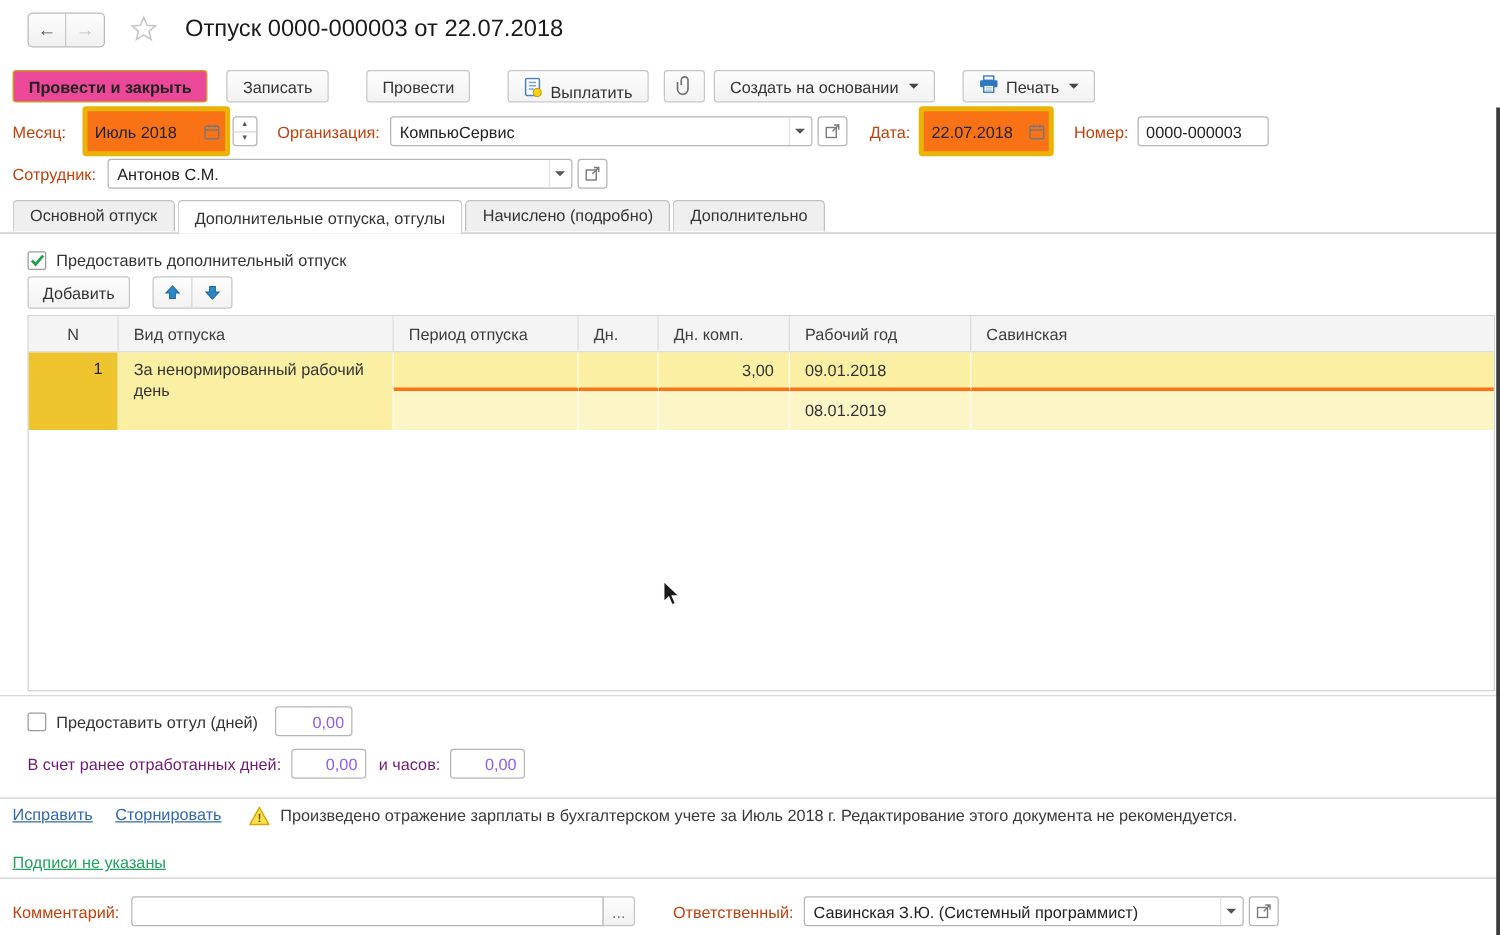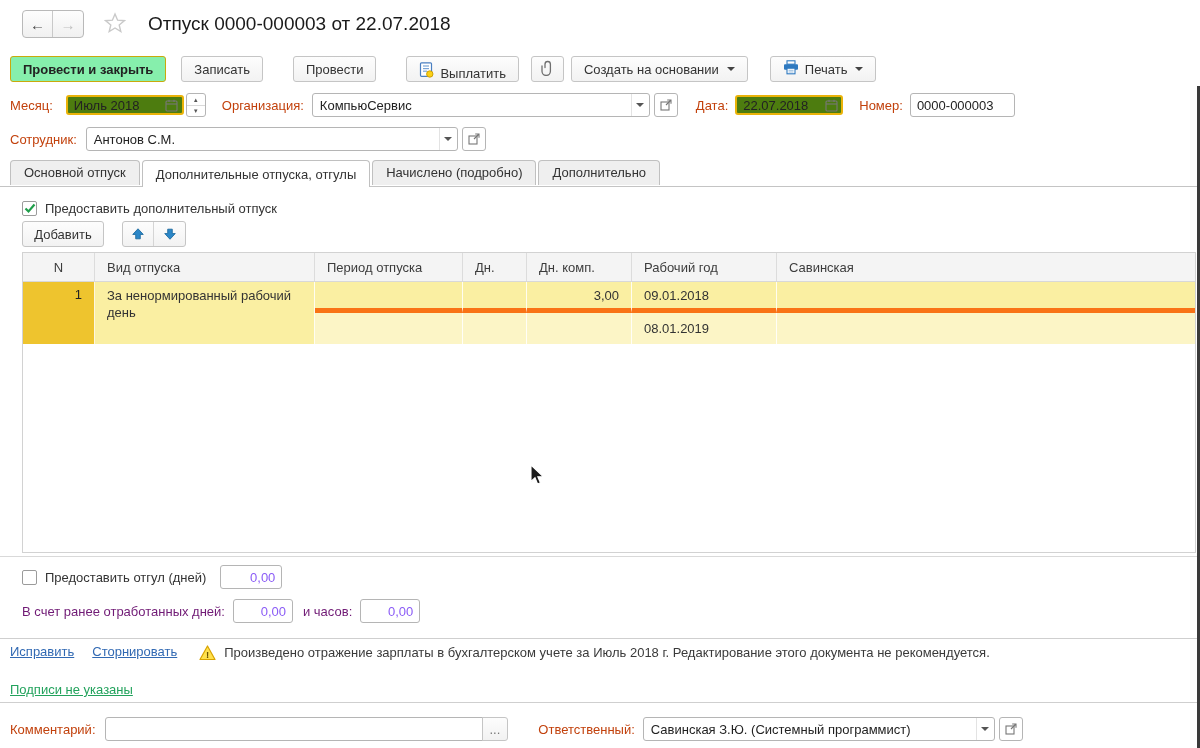--- a/index.html
+++ b/index.html
@@ -11,29 +11,29 @@
   
   .navpair { display:flex; border:1px solid #b9b9b9; border-radius:4px; overflow:hidden; background:linear-gradient(#fdfdfd,#f0f0f0); }
   .navbtn { width:30px; height:26px; display:flex; align-items:center; justify-content:center; font-size:15px; cursor:pointer; }
   .navbtn.back { color:#4a4a4a; border-right:1px solid #c9c9c9; }
   .navbtn.fwd { color:#bfbfbf; }
   .star { margin-left:20px; }
   .doc-title { margin-left:22px; font-size:19px; color:#1a1a1a; white-space:nowrap; }
 
   
   .btn { display:inline-flex; align-items:center; gap:6px; height:26px; padding:0 12px; background:linear-gradient(#fdfdfd,#f2f2f2); border:1px solid #c5c5c5; border-radius:3px; font-size:13px; color:#333; cursor:pointer; white-space:nowrap; }
-  .btn.primary { background:#86efac; border-color:#c9a90b; font-weight:bold; color:#222; }
+  .btn.primary { background:#ec4899; border-color:#c9a90b; font-weight:bold; color:#222; }
   .btn .caret { width:0; height:0; border-left:4px solid transparent; border-right:4px solid transparent; border-top:4px solid #444; margin-left:2px; }
   .iconbtn { padding:0 8px; }
 
   
   .lbl { color:#c2410c; white-space:nowrap; }
   .lbl.dim, .dimtext { color:#701a75; }
   .fld { height:24px; border:1px solid #b5b5b5; border-radius:3px; background:#fff; font-size:13px; color:#222; padding:0 6px; font-family:"Liberation Sans",sans-serif; outline:none; }
-  .fldwrap { display:flex; align-items:center; height:20px; border:2px solid #eab308; border-radius:3px; background:#4d7c0f; }
+  .fldwrap { display:flex; align-items:center; height:40px; border:4px solid #eab308; border-radius:3px; background:#f97316; }
   .fldwrap input { border:none; height:20px; flex:1; min-width:0; padding:0 6px; font-size:13px; font-family:"Liberation Sans",sans-serif; outline:none; background:transparent; color:#222; }
   .inbtn { width:20px; height:22px; display:flex; align-items:center; justify-content:center; cursor:pointer; }
   .combo { display:flex; align-items:center; height:24px; border:1px solid #b5b5b5; border-radius:3px; background:#fff; }
   .combo .val { flex:1; padding:0 7px; white-space:nowrap; overflow:hidden; color:#222; }
   .combo .dd { width:18px; height:22px; display:flex; align-items:center; justify-content:center; cursor:pointer; border-left:1px solid #e3e3e3; }
   .dd .caret { width:0; height:0; border-left:4px solid transparent; border-right:4px solid transparent; border-top:4px solid #555; }
   .openbtn { width:24px; height:24px; margin-left:4px; border:1px solid #b5b5b5; border-radius:3px; background:#fff; display:flex; align-items:center; justify-content:center; cursor:pointer; }
   .spinner { width:20px; height:24px; margin-left:2px; border:1px solid #b5b5b5; border-radius:3px; background:#fff; display:flex; flex-direction:column; }
   .spin { flex:1; display:flex; align-items:center; justify-content:center; font-size:7px; color:#555; cursor:pointer; line-height:1; }
   .spin.up { border-bottom:1px solid #d9d9d9; }
@@ -50,21 +50,21 @@
   .cb { width:15px; height:15px; border:1px solid #9b9b9b; border-radius:2px; background:#fff; display:inline-flex; align-items:center; justify-content:center; cursor:pointer; flex:none; }
   .cb svg { display:block; }
 
   
   .grid { position:absolute; left:22px; top:252px; width:1174px; height:301px; border:1px solid #d2d2d2; background:#fff; }
   .ghead { display:grid; grid-template-columns:72px 220px 148px 64px 105px 145px 1fr; height:29px; background:#f4f4f4; border-bottom:1px solid #d8d8d8; }
   .gh { display:flex; align-items:center; padding:0 12px; color:#3c3c3c; border-right:1px solid #dcdcdc; overflow:hidden; white-space:nowrap; }
   .gh.center { justify-content:center; padding:0; }
   .gbody { display:grid; grid-template-columns:72px 220px 148px 64px 105px 145px 1fr; grid-auto-rows:31px; }
   .cell { border-right:1px solid rgba(255,255,255,.85); padding:0 12px; display:flex; align-items:center; overflow:hidden; }
-  .cell.top { background:#faefa2; border-bottom:5px solid #f97316; }
+  .cell.top { background:#faefa2; border-bottom:3px solid #f97316; }
   .cell.bot { background:#fcf5c6; }
   .cell.span { grid-row:1 / span 2; background:#faefa2; align-items:flex-start; padding-top:5px; line-height:17px; }
   .cell.ncell { grid-row:1 / span 2; background:#eec42e; justify-content:flex-end; align-items:flex-start; padding-top:5px; color:#222; }
   .cell.right { justify-content:flex-end; }
 
   
   .sep { position:absolute; left:0; width:1200px; height:1px; background:#cfcfcf; }
   .sep.soft { background:#d9d9d9; }
 
   

